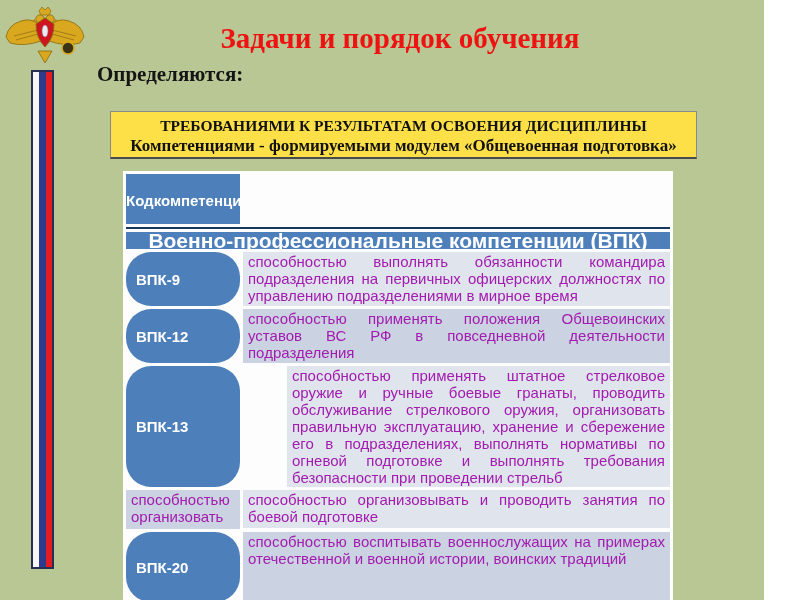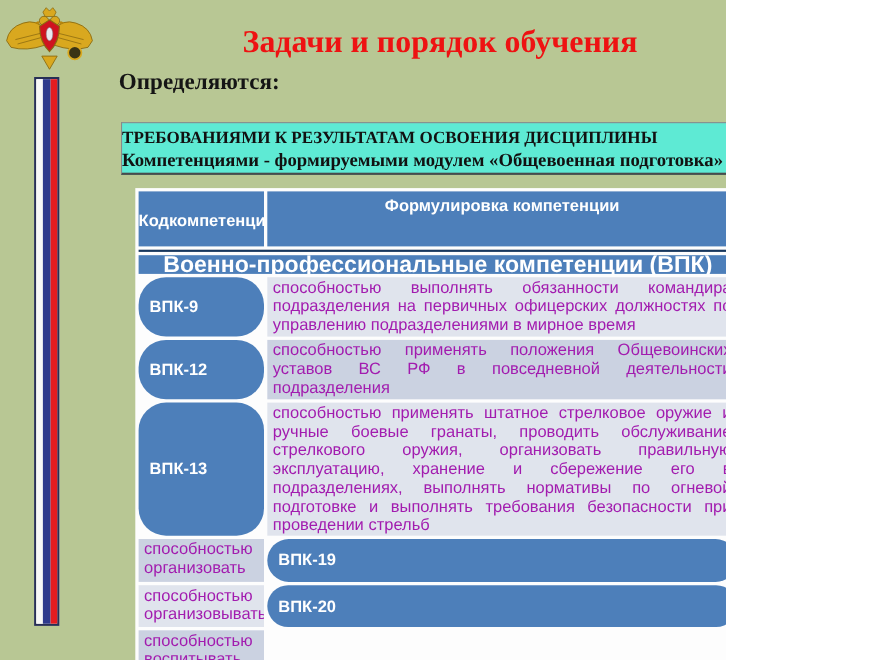--- a/index.html
+++ b/index.html
@@ -1,21 +1,21 @@
 <!DOCTYPE html>
 <html><head>
 <meta charset="utf-8">
 <style>
   * { margin: 0; padding: 0; box-sizing: border-box; }
   html, body { width: 800px; height: 600px; overflow: hidden; }
   body { font-family: "Liberation Sans", sans-serif; }
 
   .slide {
     position: relative;
-    width: 660px; height: 600px;
+    width: 764px; height: 600px;
     background: #b8c794;
     overflow: hidden;
     text-decoration: underline;
   }
 
   
   .emblem { position: absolute; left: 4px; top: 6px; width: 82px; height: 60px; }
 
   
   .flag {
@@ -35,35 +35,35 @@
     position: absolute; left: 100px; top: 22px; width: 600px;
     text-align: center;
     font-family: "Liberation Serif", serif;
     font-weight: bold;
     font-size: 29px;
     color: #ee1212;
   }
 
   
   .lead {
-    position: absolute; left: 108px; top: 62px;
+    position: absolute; left: 97px; top: 62px;
     font-family: "Liberation Serif", serif;
     font-weight: bold;
     font-size: 21px;
     color: #151515;
   }
 
   
   .reqbox {
     position: absolute; left: 110px; top: 111px;
     width: 587px; height: 48px;
-    background: #5eead4;
+    background: #fde047;
     border: 1px solid #8a8a8a;
     border-bottom: 2px solid #4a4a4a;
-    text-align: left;
+    text-align: center;
     font-family: "Liberation Serif", serif;
     font-weight: bold;
     color: #111;
     padding-top: 3px;
   }
   .reqbox .l1 { font-size: 15.5px; line-height: 21px; }
   .reqbox .l2 { font-size: 17px; line-height: 19px; }
 
   
   .tablewrap {
@@ -108,21 +108,21 @@
   .desc {
     color: #a21caf;
     font-size: 15px;
     line-height: 17px;
     text-align: justify;
     padding: 1px 5px 0 5px;
   }
   .desc.light { background: #e0e4ed; }
   .desc.dark  { background: #cbd2e1; }
   .h54  { height: 54px; }
-  .h121 { height: 121px; }
+  .h121 { height: 121px; margin-left: 44px; }
   .h39  { height: 39px; }
   .h38  { height: 38px; }
   .h70  { height: 70px; }
 </style>
 </head>
 <body>
 
 <div class="slide">
 
   <svg class="emblem" viewBox="0 0 82 60" xmlns="http://www.w3.org/2000/svg">
@@ -153,38 +153,36 @@
     <div class="l1">ТРЕБОВАНИЯМИ К РЕЗУЛЬТАТАМ ОСВОЕНИЯ ДИСЦИПЛИНЫ</div>
     <div class="l2">Компетенциями - формируемыми модулем «Общевоенная подготовка»</div>
   </div>
 
   <div class="tablewrap">
 
     <div class="cell blue h-code">
       <span>Код</span>
       <span>компетенции</span>
     </div>
-    <div class="cell blue h-desc">Формулировка компетенции</div>
 
     <div class="divider"></div>
 
     <div class="cell blue band">Военно-профессиональные компетенции (ВПК)</div>
 
     <div class="cell blue code">ВПК-9</div>
     <div class="cell desc light h54">способностью выполнять обязанности командира подразделения на первичных офицерских должностях по управлению подразделениями в мирное время</div>
 
     <div class="cell blue code">ВПК-12</div>
     <div class="cell desc dark h54">способностью применять положения Общевоинских уставов ВС РФ в повседневной деятельности подразделения</div>
 
     <div class="cell blue code">ВПК-13</div>
     <div class="cell desc light h121">способностью применять штатное стрелковое оружие и ручные боевые гранаты, проводить обслуживание стрелкового оружия, организовать правильную эксплуатацию, хранение и сбережение его в подразделениях, выполнять нормативы по огневой подготовке и выполнять требования безопасности при проведении стрельб</div>
 
     <div class="cell desc dark h39">способностью организовать проведение мероприятий воспитательной работы в подразделении в мирное время</div>
 
-    <div class="cell blue code">ВПК-19</div>
     <div class="cell desc light h38">способностью организовывать и проводить занятия по боевой подготовке</div>
 
     <div class="cell blue code">ВПК-20</div>
     <div class="cell desc dark h70">способностью воспитывать военнослужащих на примерах отечественной и военной истории, воинских традиций</div>
 
   </div>
 
 </div>
 
 </body></html>

